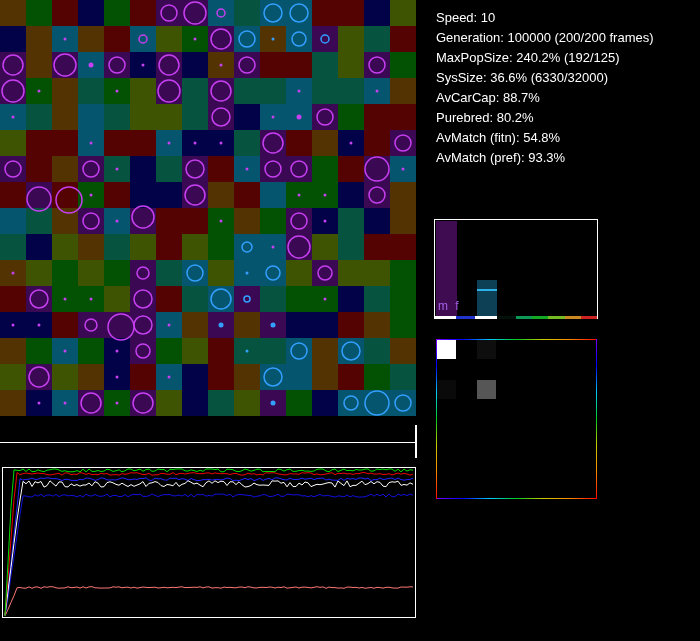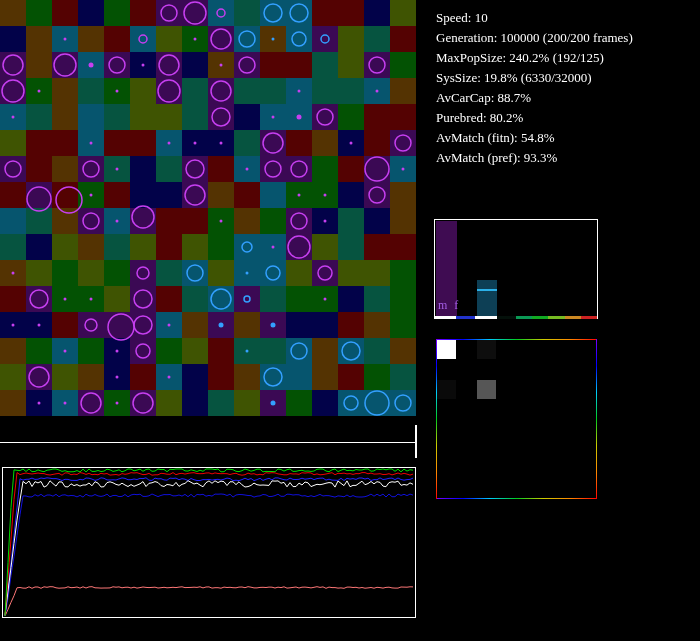--- a/index.html
+++ b/index.html
@@ -1,17 +1,17 @@
 <!DOCTYPE html>
 <html><head>
 <meta charset="utf-8">
 <style>
   html,body{margin:0;padding:0;background:#000;}
   #screen{position:relative;width:700px;height:641px;background:#000;overflow:hidden;
-          font-family:Liberation Serif, serif;}
+          font-family:Liberation Sans, sans-serif;}
   .abs{position:absolute;}
   #world{left:0;top:0;width:416px;height:416px;}
   .cell{position:absolute;}
   #world-organisms{position:absolute;left:0;top:0;}
   #stats-panel{left:436px;top:8px;width:260px;color:#fff;font-size:13px;}
   .stat-line{height:20px;line-height:20px;white-space:pre;}
   #timeline-track{left:0;top:442px;width:417px;height:1px;background:#fff;}
   #timeline-cursor{left:415px;top:425px;width:2px;height:33px;background:#fff;}
   #sex-chart{left:434px;top:219px;width:164px;height:100px;border-top:1px solid #fff;
              border-left:1px solid #fff;border-right:1px solid #fff;box-sizing:border-box;}
@@ -398,21 +398,21 @@
       </svg>
   </div>
 
   <div id="timeline-track" class="abs"></div>
   <div id="timeline-cursor" class="abs"></div>
 
   <div id="stats-panel" class="abs" style="color: rgb(255, 255, 255);">
       <div class="stat-line">Speed: 10</div>
       <div class="stat-line">Generation: 100000 (200/200 frames)</div>
       <div class="stat-line">MaxPopSize: 240.2% (192/125)</div>
-      <div class="stat-line">SysSize: 19.8% (6330/32000)</div>
+      <div class="stat-line">SysSize: 36.6% (6330/32000)</div>
       <div class="stat-line">AvCarCap: 88.7%</div>
       <div class="stat-line">Purebred: 80.2%</div>
       <div class="stat-line">AvMatch (fitn): 54.8%</div>
       <div class="stat-line">AvMatch (pref): 93.3%</div>
     </div>
 
   <div id="sex-chart" class="abs">
     <div id="sex-bars">
         <div class="sex-bar" style="left: 1px; width: 21px; height: 95px; background: rgb(63, 12, 82);"></div>
         <div class="sex-bar" style="left: 42px; width: 20px; height: 36px; background: rgb(13, 63, 85);">

